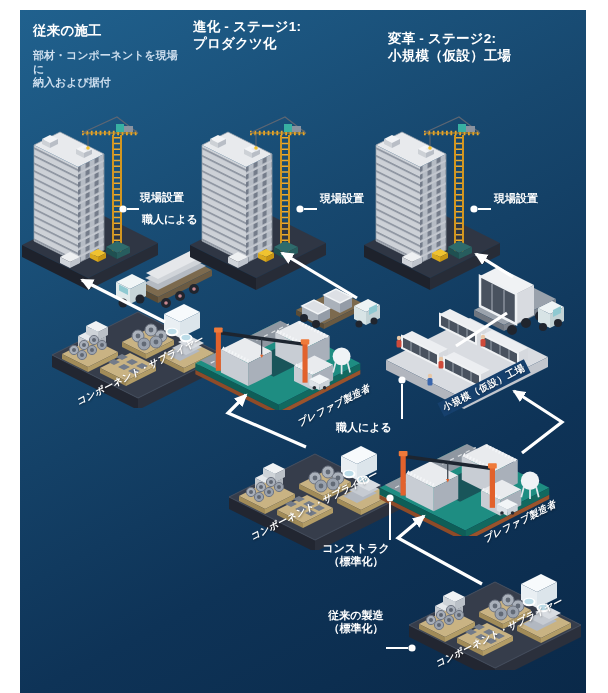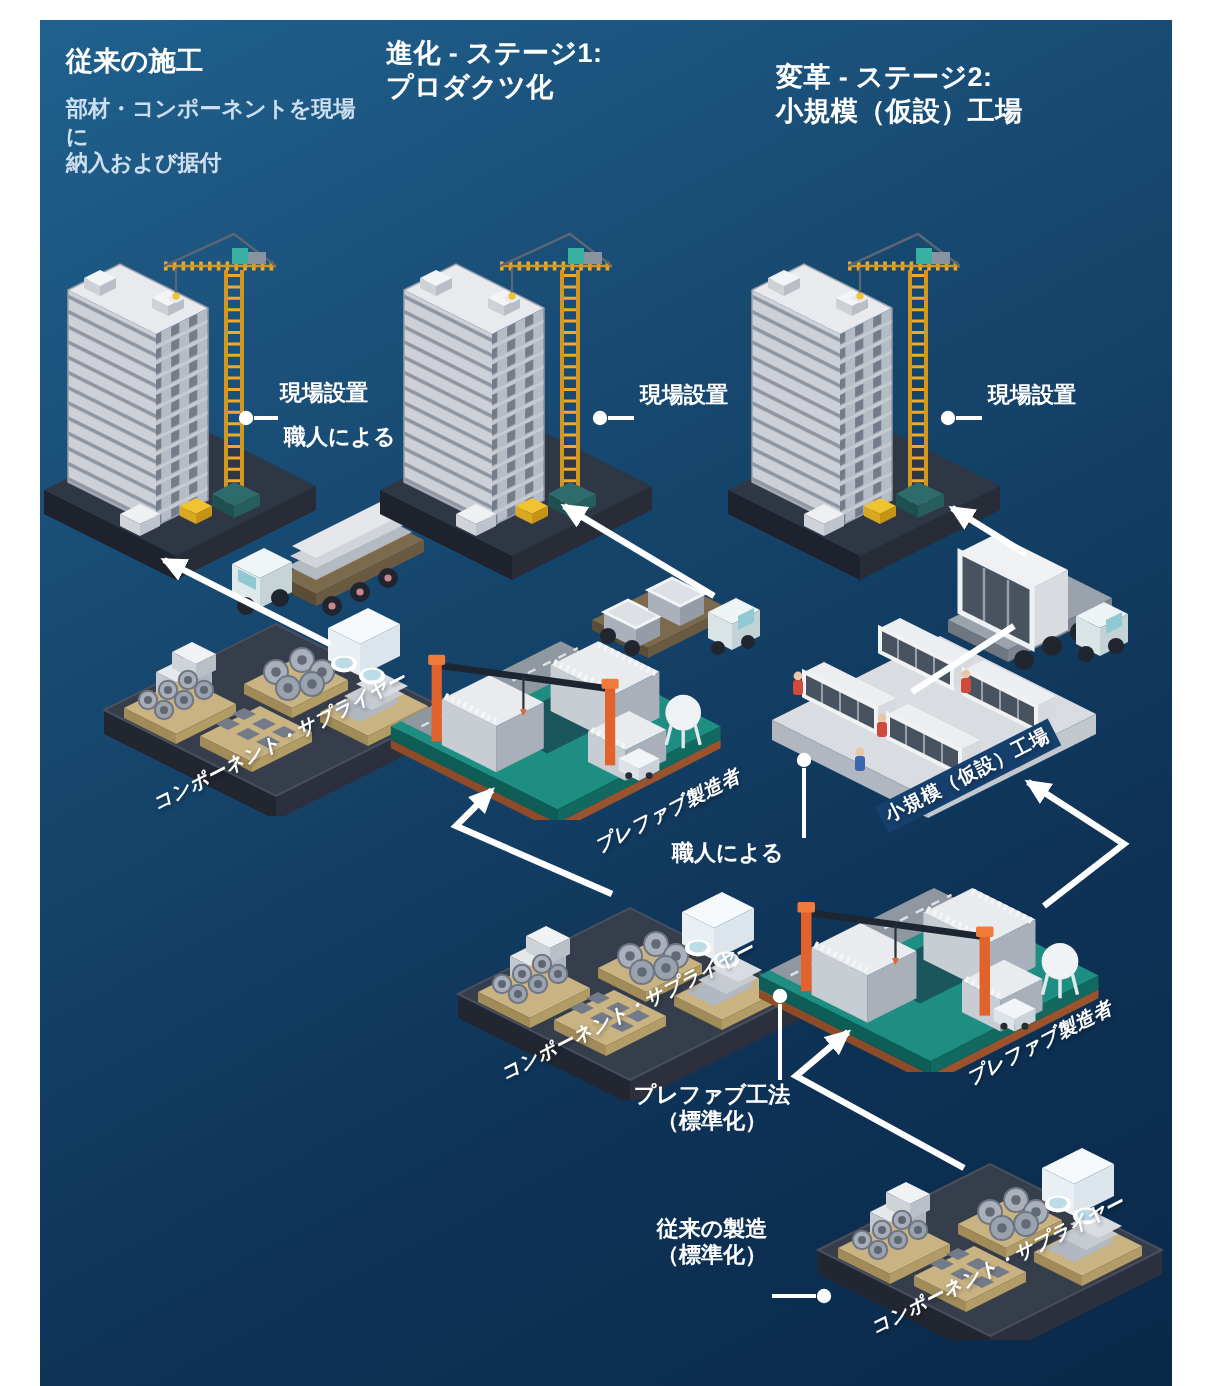--- a/index.html
+++ b/index.html
@@ -331,21 +331,21 @@
     <div class="col c3">
       <div class="col-title">変革 - ステージ2:
 小規模（仮設）工場</div>
     </div>
 
     <div class="callout" style="left:120px;top:181px;">現場設置</div>
     <div class="callout" style="left:122px;top:203px;">職人による</div>
     <div class="callout" style="left:300px;top:182px;">現場設置</div>
     <div class="callout" style="left:474px;top:182px;">現場設置</div>
     <div class="callout" style="left:316px;top:411px;">職人による</div>
-    <div class="callout center" style="left:292px;top:532px;width:88px;">プレファブ工法
+    <div class="callout center" style="left:292px;top:532px;width:88px;">コンストラク
 （標準化）</div>
     <div class="callout center" style="left:292px;top:599px;width:88px;">従来の製造
 （標準化）</div>
 
     <div class="plab" style="left:120px;top:361px;">コンポーネント・サプライヤー</div>
     <div class="plab" style="left:294px;top:496px;">コンポーネント・サプライヤー</div>
     <div class="plab" style="left:479px;top:623px;">コンポーネント・サプライヤー</div>
     <div class="plab" style="left:314px;top:396px;">プレファブ製造者</div>
     <div class="plab" style="left:500px;top:512px;">プレファブ製造者</div>
     <div class="plab chip" style="left:464px;top:378px;">小規模（仮設）工場</div>

